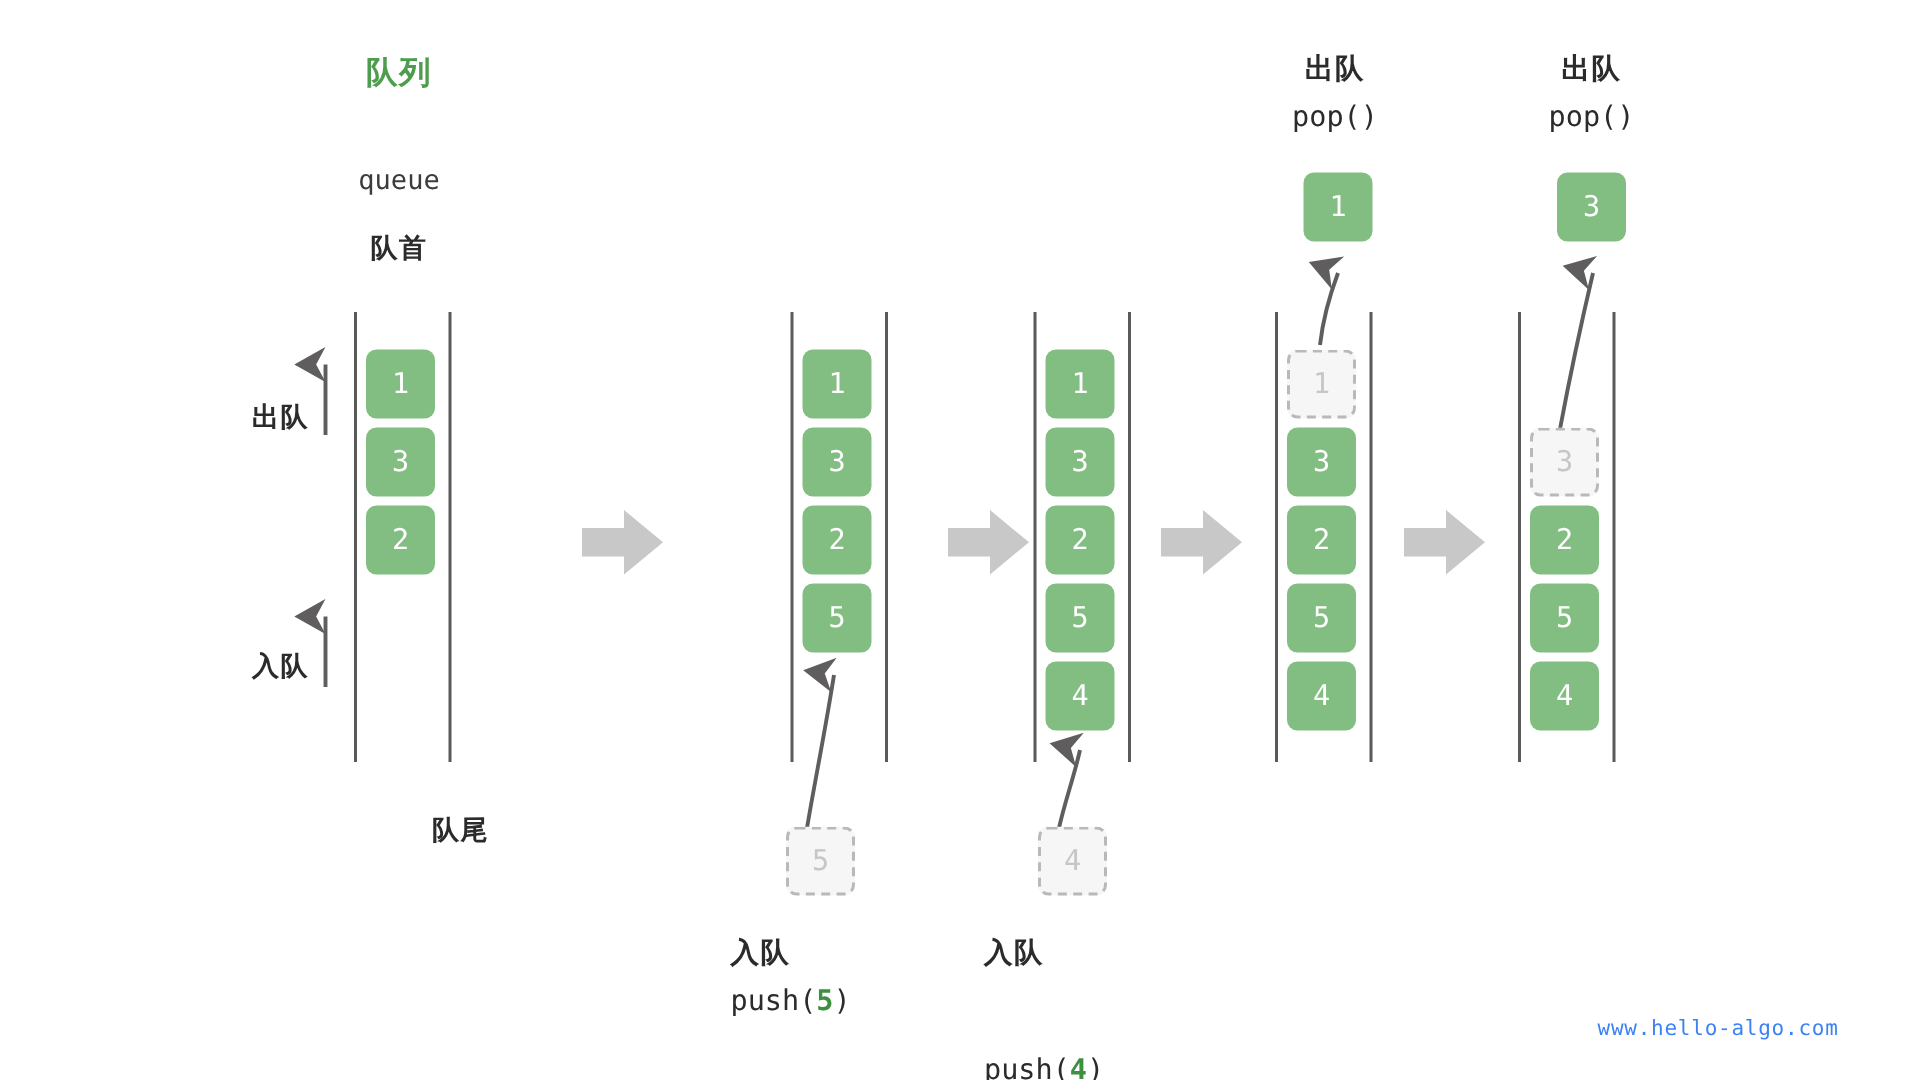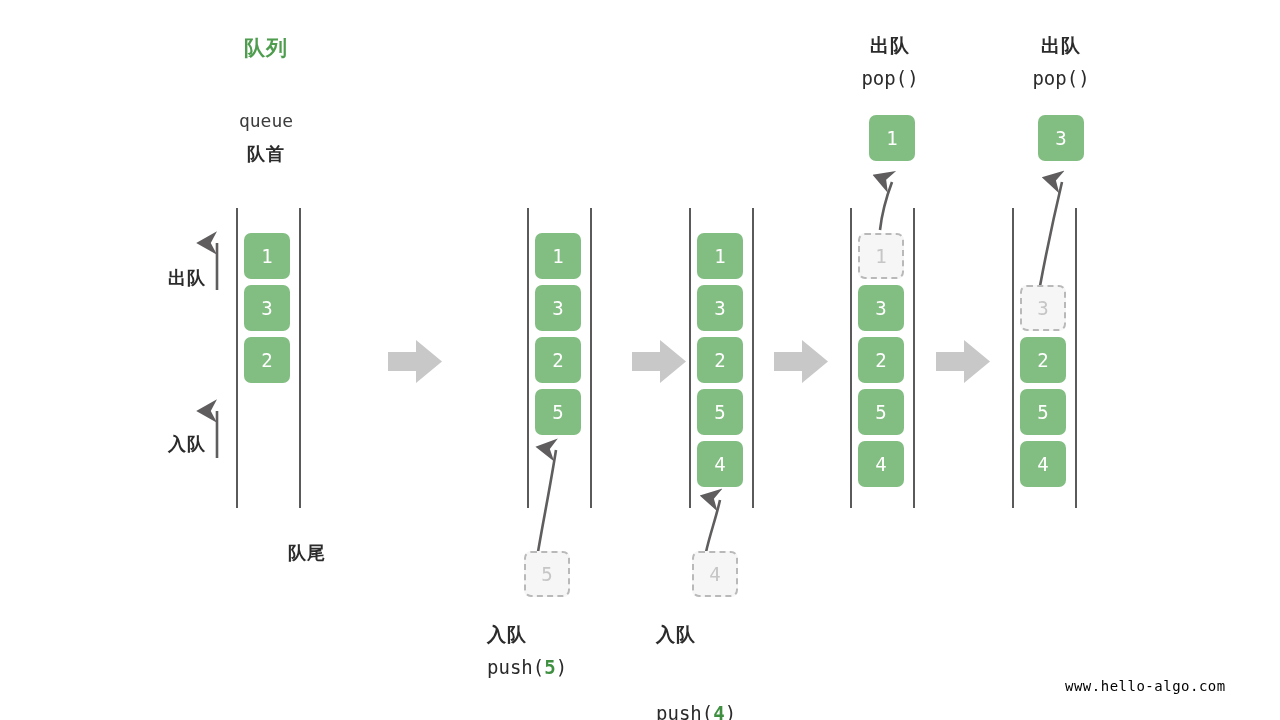--- a/index.html
+++ b/index.html
@@ -63,21 +63,21 @@
     font-size: 19px;
     font-family: "DejaVu Sans Mono", "Liberation Mono", monospace;
     color: #2b2b2b;
     text-align: center;
     white-space: nowrap;
   }
   .op-code .num { color: #3f8f41; font-weight: bold; }
   .watermark {
     font-size: 14px;
     font-family: "DejaVu Sans Mono", "Liberation Mono", monospace;
-    color: #000000;
+    color: #3b82f6;
     white-space: nowrap;
     letter-spacing: 0.5px;
   }
 
   
   .rail {
     position: absolute;
     width: 2px;
     background: #5a5a5a;
   }
@@ -106,21 +106,21 @@
   svg { overflow: visible; }
 </style>
 </head>
 <body>
 
 <div id="stage">
 
   <div class="abs title-cn" style="left:186px; top:34px; width:160px;">队列</div>
   <div class="abs title-en" style="left:186px; top:70px; width:160px;margin-top:40px;">queue</div>
 
-  <div class="abs label-bold" style="left:206px; top:142px; width:120px;">队首</div>
+  <div class="abs label-bold" style="left:206px; top:153px; width:120px;">队首</div>
   <div class="abs label-bold" style="left:206px; top:541px; width:120px;text-align:right;">队尾</div>
 
   <div class="abs label-bold" style="left:144px; top:266px; width:62px; text-align:right;">出队</div>
   <div class="abs label-bold" style="left:144px; top:432px; width:62px; text-align:right;">入队</div>
 
   <svg class="abs" style="left:206px; top:232px; width:26px; height:62px;">
     <defs>
       <marker id="mkUpA" markerWidth="9" markerHeight="9" refX="4.5" refY="8" orient="auto">
         <path d="M0,8 L4.5,0 L9,8 L4.5,5.6 Z" fill="#5f5d5d"></path>
       </marker>

